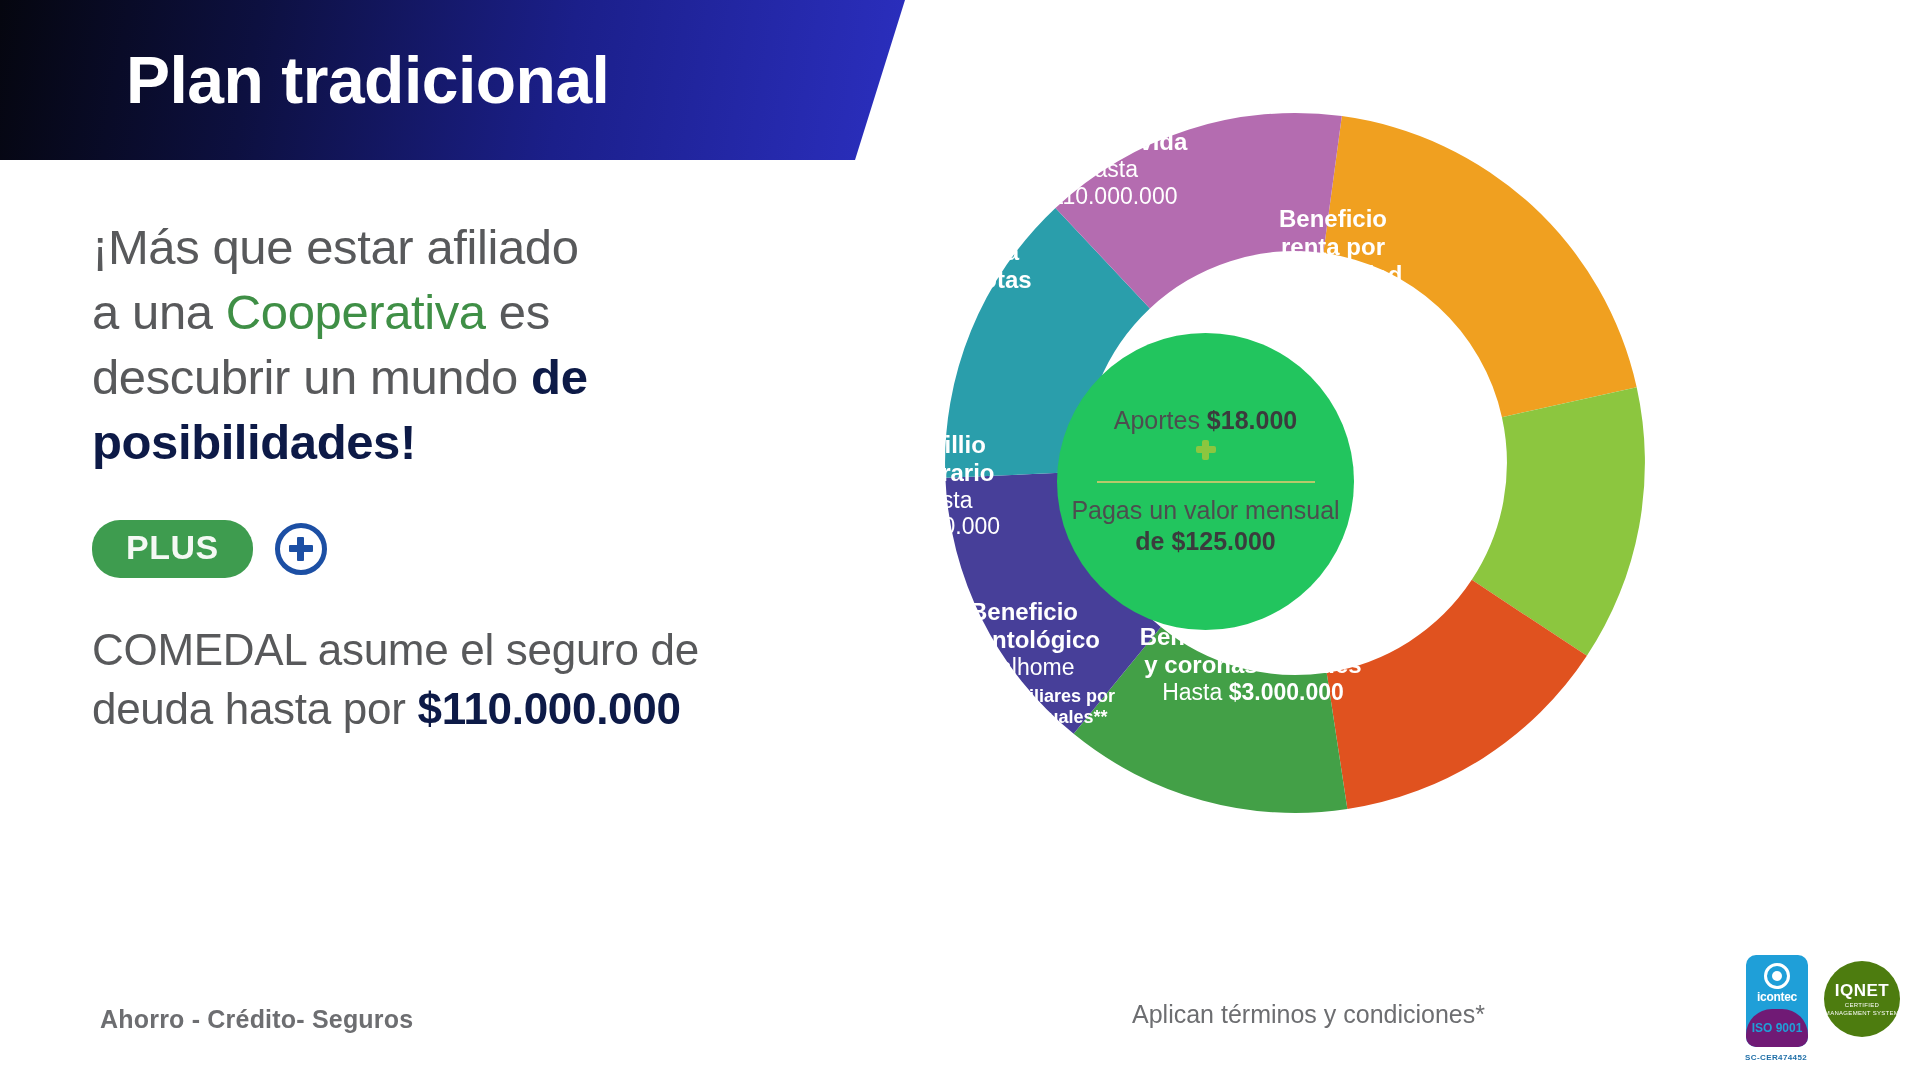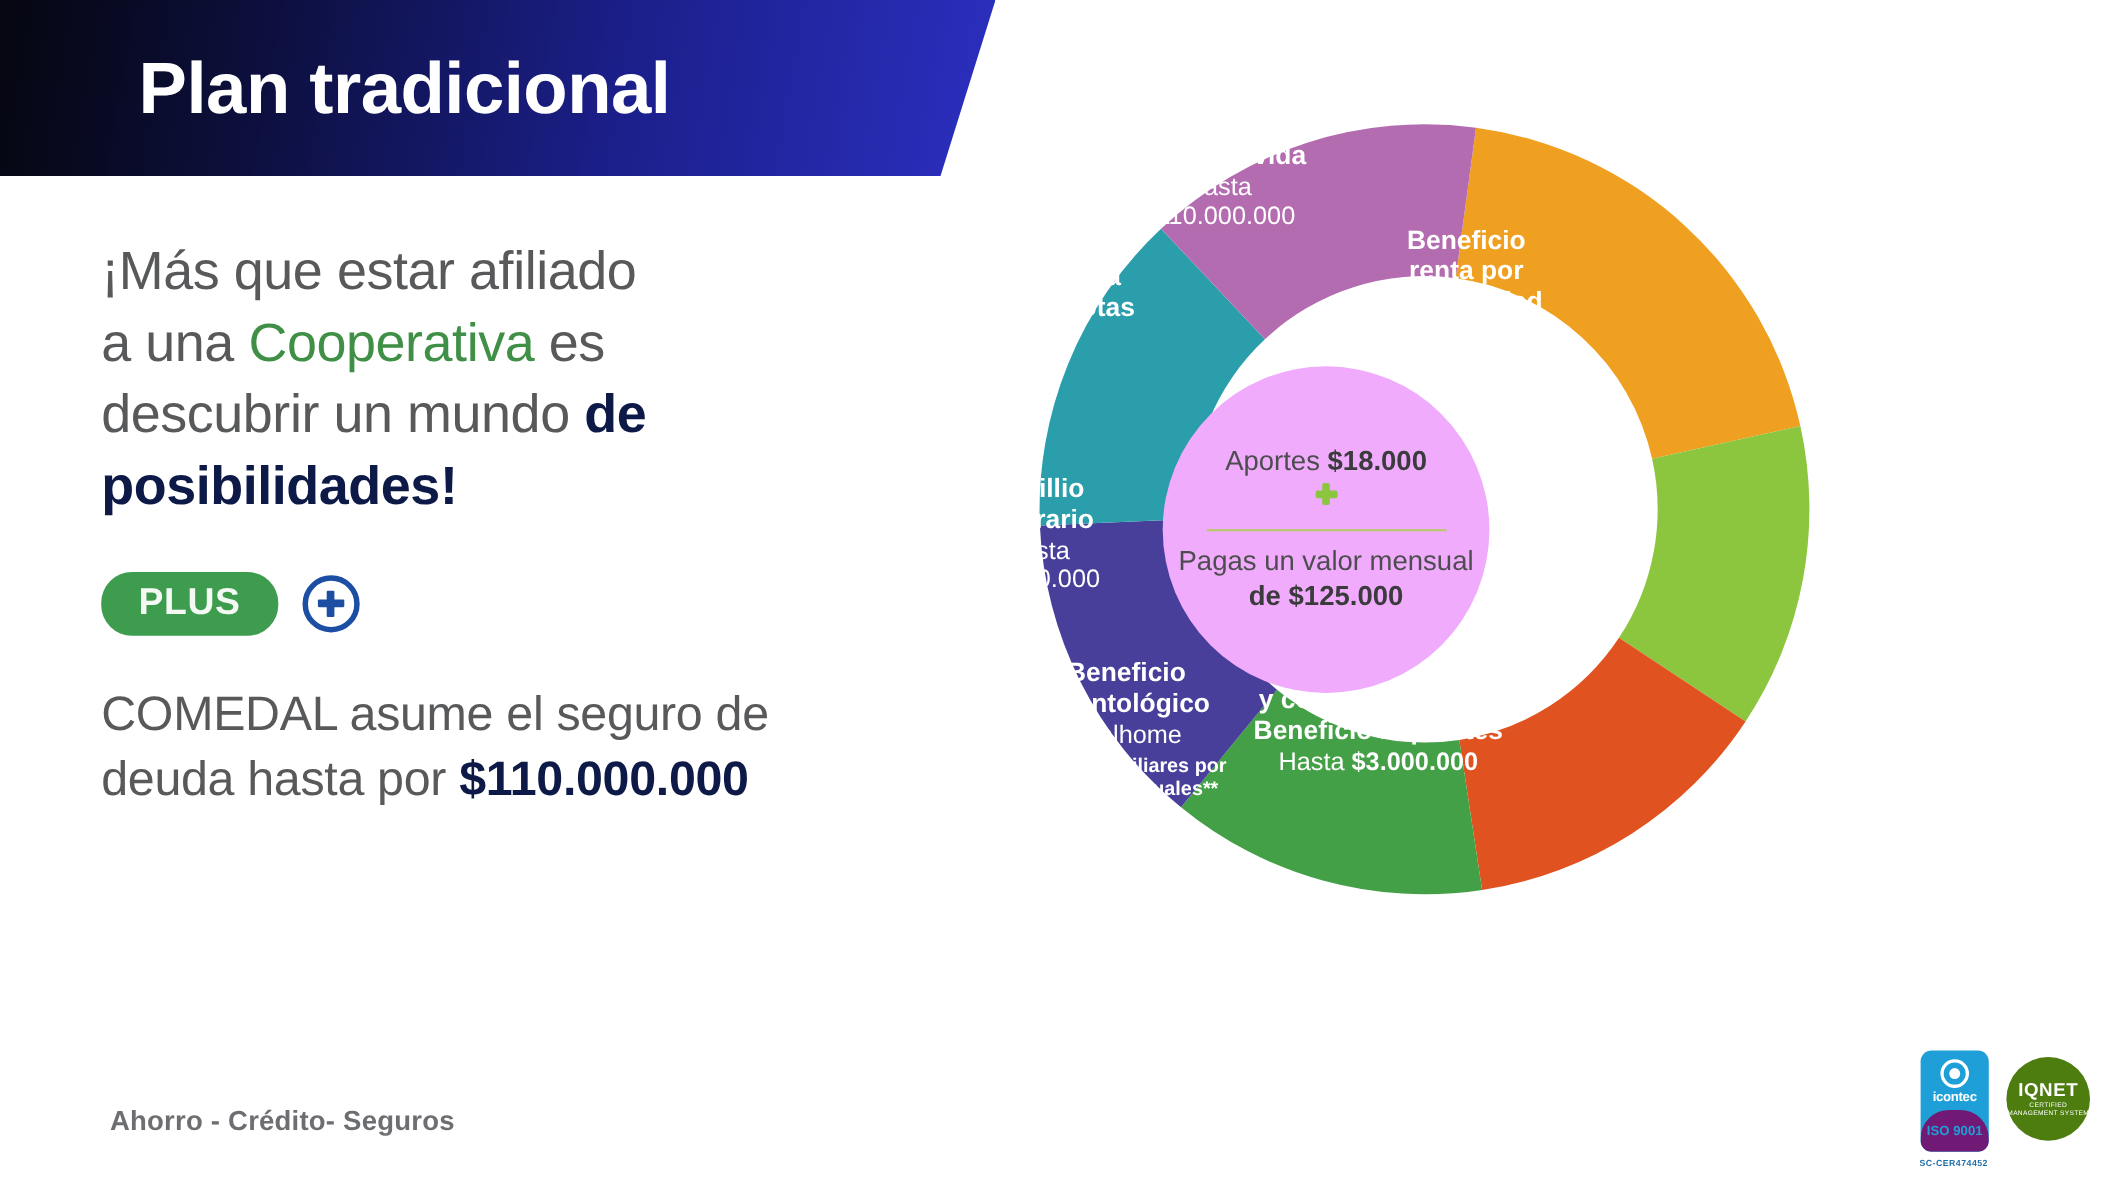--- a/index.html
+++ b/index.html
@@ -71,21 +71,21 @@
     pointer-events:none;
   }
   .seg-label .t1 { font-weight:bold; font-size:24px; display:block; }
   .seg-label .t2 { font-weight:400; font-size:23px; display:block; }
   .seg-label .t3 { font-weight:bold; font-size:18px; display:block; }
   .seg-label .t2 b { font-weight:bold; }
 
   
   .hub {
     position:absolute; left:1057px; top:333px; width:297px; height:297px;
-    border-radius:50%; background:#f0abfc;
+    border-radius:50%; background:#22c55e;
     display:flex; flex-direction:column; align-items:center; justify-content:center;
     text-align:center; color:#4d4d4f;
   }
   .hub-l1 { font-size:25px; }
   .hub-l1 b { font-weight:bold; color:#3b3b3d; }
   .hub-plus { margin:5px 0 4px; }
   .hub-plus .g {
     display:inline-block; width:20px; height:20px; position:relative;
   }
   .hub-plus .g::before, .hub-plus .g::after {
@@ -189,22 +189,22 @@
 
     <div class="seg-label" style="left:370px; top:370px; width:210px;">
       <span class="t1">Beneficio por</span>
       <span class="t1">desempleo</span>
       <span class="t1">involuntario</span>
       <span class="t2">Hasta</span>
       <span class="t2">$1.500.000</span>
     </div>
 
     <div class="seg-label" style="left:203px; top:555px; width:300px;">
+      <span class="t1">Beneficio implantes</span>
       <span class="t1">y coronas dentales</span>
-      <span class="t1">Beneficio implantes</span>
       <span class="t2"><span>Hasta </span><b>$3.000.000</b></span>
     </div>
 
     <div class="seg-label" style="left:-1px; top:530px; width:250px;">
       <span class="t1">Beneficio</span>
       <span class="t1">odontológico</span>
       <span class="t2">Oralhome</span>
       <span class="t3" style="margin-top:6px">Afilia a familiares  por</span>
       <span class="t3">$7.000 mensuales**</span>
     </div>
@@ -227,20 +227,21 @@
       <span>Aportes </span><b>$18.000</b>
     </div>
     <div class="hub-plus"><span class="g"></span></div>
     <div class="hub-rule"></div>
     <div class="hub-l3">
       <span>Pagas un valor mensual</span><br><b>de $125.000</b>
     </div>
   </div>
 
   <div class="footer-left">Ahorro - Crédito- Seguros</div>
+  <div class="footer-right">Aplican términos y condiciones*</div>
 
   <div class="certs">
     <div class="icontec">
       <div class="ring"></div>
       <div class="nm">icontec</div>
       <div class="iso-wrap">
         <div class="iso">ISO 9001</div>
       </div>
     </div>
     <div class="iqnet">

